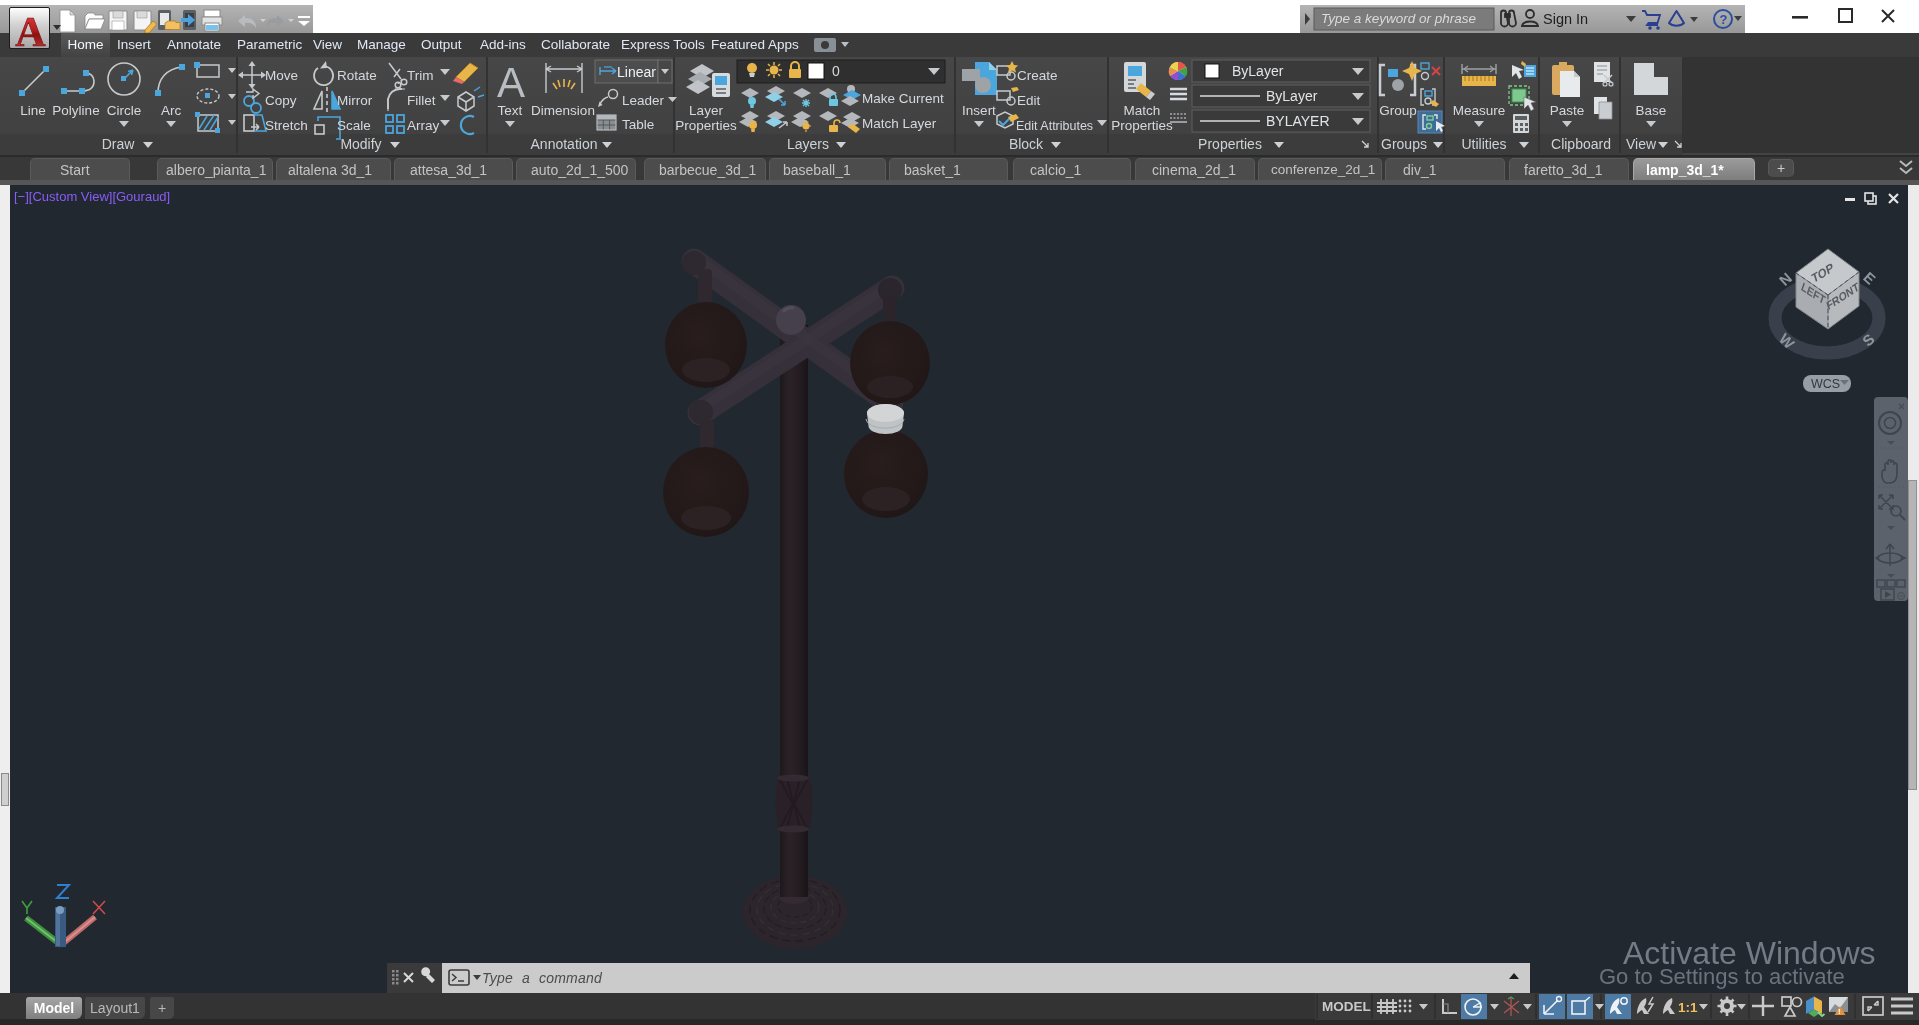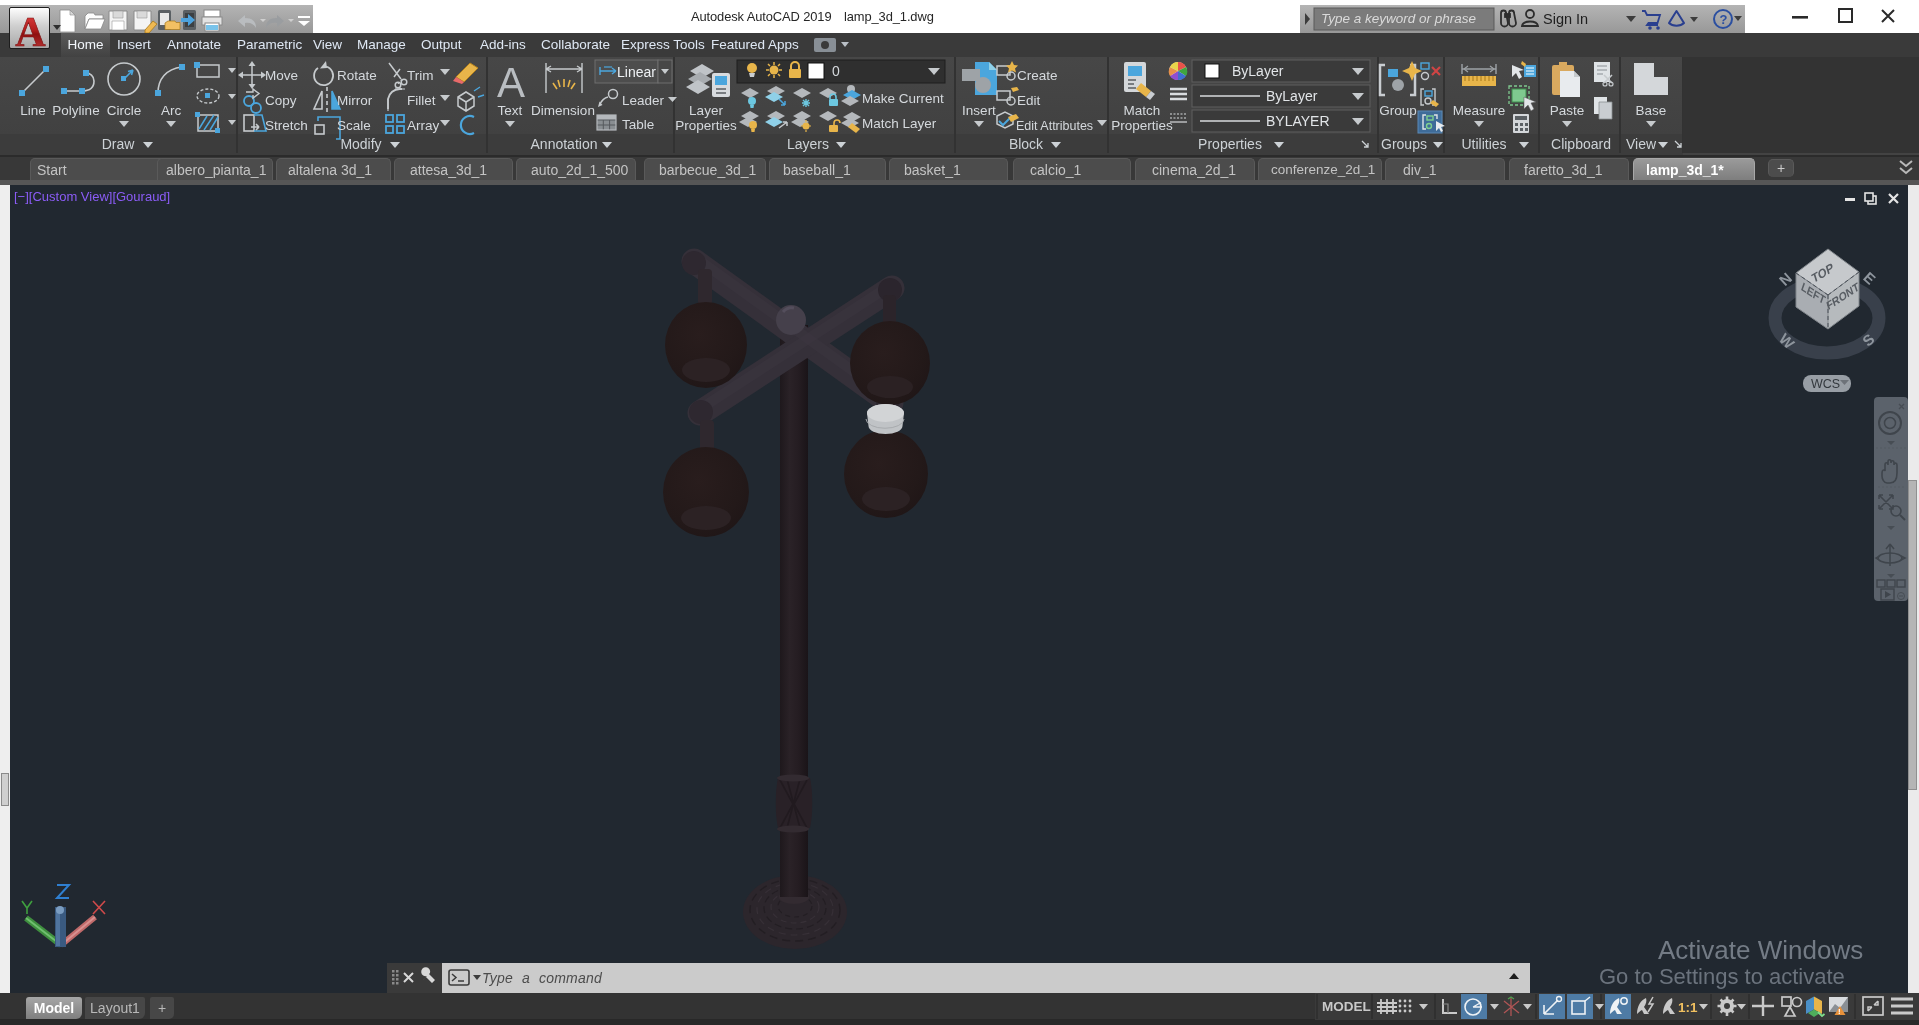--- a/index.html
+++ b/index.html
@@ -39,21 +39,21 @@
   
   #vp { left:0; top:185px; width:1919px; height:808px; background:#212830; }
   #vscrl { left:0; top:185px; width:10px; height:808px; background:#eeeeee; }
   #vscrl .thumb { position:absolute; left:1px; top:588px; width:8px; height:33px;
     background:#cfcfcf; border:1px solid #8a8a8a; }
   #vscrr { left:1908px; top:185px; width:11px; height:808px; background:#ebebeb; }
   #vscrr .thumb { position:absolute; left:0px; top:295px; width:9px; height:310px;
     background:#b5b5b5; border:1px solid #909090; }
   #vplabel { left:14px; top:189px; color:#8b5cf6; font-size:13px; }
 
-  #activate1 { left:1658px; top:935px; font-size:26px; color:#737b85; }
+  #activate1 { left:1623px; top:935px; font-size:32px; color:#737b85; }
   #activate2 { left:1599px; top:964px; font-size:22px; color:#6b737d; }
 
   
   #cmdbar { left:387px; top:963px; width:1143px; height:30px; background:#3a3a3a; }
 
   
   #bottombar { left:0; top:993px; width:1919px; height:32px; background:#333333; }
   .mtab { position:absolute; top:4px; height:22px; font-size:14px; line-height:22px; }
 </style>
 </head>
@@ -108,21 +108,20 @@
 
     <path d="M220 7 l7 6 l-7 6 v-4 c-5 -1 -9 1 -11 5 c0 -7 4 -10 11 -10 z" fill="#9a9da0"></path>
     <path d="M231 11 l3 3 l3 -3 z" fill="#cfcfcf"></path>
 
     <rect x="241" y="8" width="12" height="2" fill="#ffffff"></rect>
     <path d="M241 13 l6 5 l6 -5 z" fill="#ffffff"></path>
   </svg>
   <svg class="abs" width="12" height="10" viewBox="0 0 12 10" style="left:51px;top:22px;">
       <path d="M2 3 l4 5 l4 -5 z" fill="#2e2e2e"></path>
     </svg>
-  <div id="titletext" class="abs"><span>Autodesk AutoCAD 2019</span><span style="position:absolute;left:153px;">lamp_3d_1.dwg</span></div>
   <div id="ttools" class="abs">
     <svg width="445" height="28" viewBox="0 0 445 28">
       <path d="M5 8 l5 6 l-5 6 z" fill="#3c3c3c"></path>
       <rect x="14" y="3" width="180" height="22" fill="#7b7b7b" stroke="#5a5a5a"></rect>
       <text x="21" y="18" font-size="13.5" fill="#dadada" font-style="italic" font-family="Liberation Sans">Type a keyword or phrase</text>
 
       <g fill="none" stroke="#2d2d2d" stroke-width="1.8">
         <path d="M201 8 a2.5 2.5 0 0 1 5 0 l2 10 a3.5 3.5 0 0 1 -7 0 z"></path>
         <path d="M209 8 a2.5 2.5 0 0 1 5 0 l2 10 a3.5 3.5 0 0 1 -7 0 z"></path>
         <rect x="205" y="9" width="5" height="3" fill="#2d2d2d"></rect>
@@ -567,21 +566,21 @@
       <path d="M1646 64 l5 6 l5 -6 z" fill="#c6cacd"></path>
       <text x="1641" y="92" font-size="14" fill="#cdd2d6" text-anchor="middle">View</text>
       <path d="M1658 85 l5 6 l5 -6 z" fill="#cdd2d6"></path>
       <path d="M1677 90 h4 v-4 M1681 90 l-6 -6" stroke="#cdd2d6" fill="none" stroke-width="1.3"></path>
     </svg>
   </div>
   <div id="ribbonempty" class="abs"></div>
   <div id="ribbonline" class="abs"></div>
 
   <div id="ftabs" class="abs">
-    <div class="ftab" style="left:30px;width:148px;padding-left:6px;">Start</div>
+    <div class="ftab" style="left:30px;width:100px;padding-left:29px;">Start</div>
     <div class="ftab" style="left:157px;width:116px;padding-left:8px;">albero_pianta_1 <span class="x">✕</span></div>
     <div class="ftab" style="left:276px;width:115px;padding-left:11px;">altalena 3d_1 <span class="x" style="margin-left:14px;">✕</span></div>
     <div class="ftab" style="left:394px;width:119px;padding-left:15px;">attesa_3d_1 <span class="x" style="margin-left:22px;">✕</span></div>
     <div class="ftab" style="left:516px;width:120px;padding-left:14px;">auto_2d_1_500 <span class="x" style="margin-left:5px;">✕</span></div>
     <div class="ftab" style="left:644px;width:122px;padding-left:14px;">barbecue_3d_1 <span class="x" style="margin-left:6px;">✕</span></div>
     <div class="ftab" style="left:769px;width:117px;padding-left:13px;">baseball_1 <span class="x" style="margin-left:31px;">✕</span></div>
     <div class="ftab" style="left:889px;width:119px;padding-left:14px;">basket_1 <span class="x" style="margin-left:39px;">✕</span></div>
     <div class="ftab" style="left:1013px;width:118px;padding-left:16px;">calcio_1 <span class="x" style="margin-left:44px;">✕</span></div>
     <div class="ftab" style="left:1135px;width:120px;padding-left:16px;">cinema_2d_1 <span class="x" style="margin-left:17px;">✕</span></div>
     <div class="ftab" style="left:1258px;width:124px;padding-left:12px;font-size:13.5px;">conferenze_2d_1 <span class="x" style="margin-left:1px;">✕</span></div>

